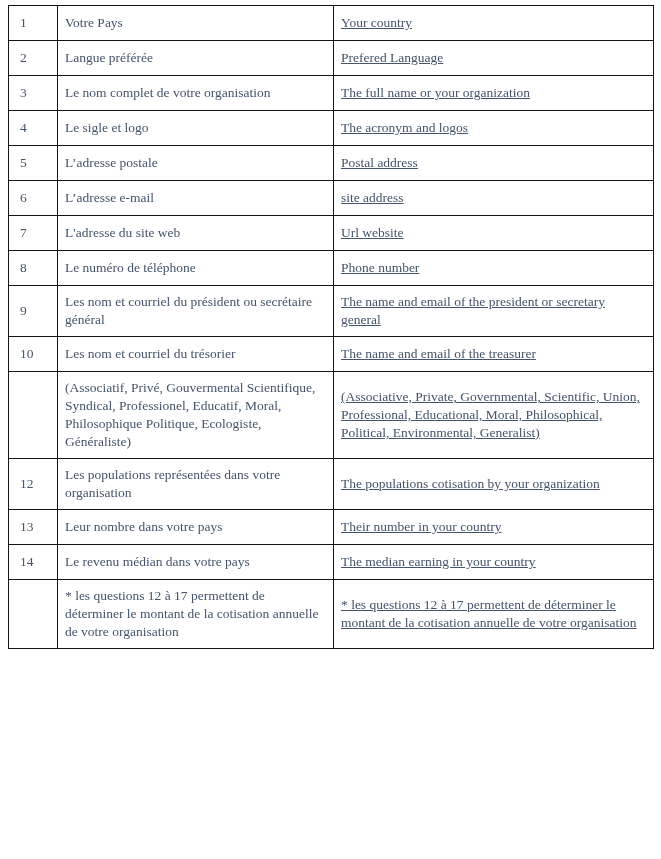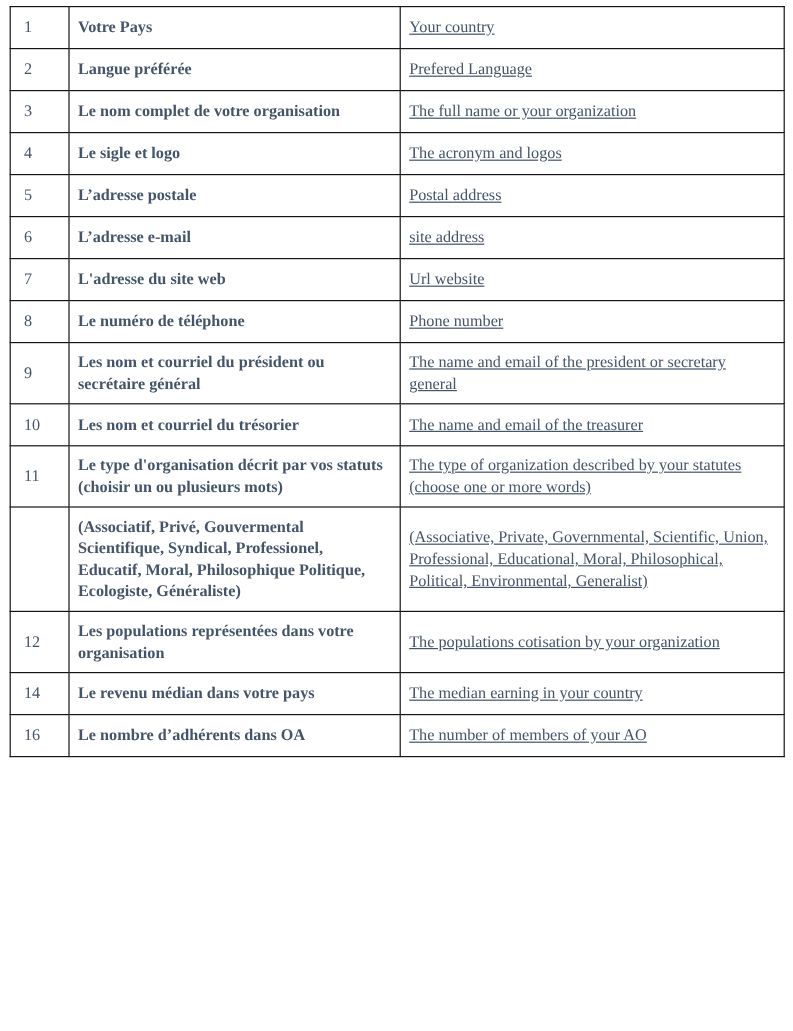--- a/index.html
+++ b/index.html
@@ -37,21 +37,20 @@
   }
   td.col-num {
     width: 49px;
     padding: 7px 4px 7px 11px;
     height: 35px;
   }
   td.col-fr {
     width: 276px;
     padding: 7px 14px 7px 7px;
     height: 35px;
-    font-weight: bold;
   }
   td.col-en {
     width: 320px;
     padding: 7px 12px 7px 7px;
     height: 35px;
     text-decoration: underline;
   }
 </style>
 </head>
 <body>
@@ -112,48 +111,48 @@
     <td class="col-fr">Les nom et courriel du président ou secrétaire général</td>
     <td class="col-en">The name and email of the president or secretary general</td>
   </tr>
 
   <tr>
     <td class="col-num">10</td>
     <td class="col-fr">Les nom et courriel du trésorier</td>
     <td class="col-en">The name and email of the treasurer</td>
   </tr>
 
-  <tr>
-    <td class="col-num">11</td>
-    <td class="col-fr">Le type d'organisation décrit par vos statuts (choisir un ou plusieurs mots)</td>
-    <td class="col-en">The type of organization described by your statutes (choose one or more words)</td>
-  </tr>
 
   <tr>
     <td class="col-num"></td>
     <td class="col-fr">(Associatif, Privé, Gouvermental Scientifique, Syndical, Professionel, Educatif, Moral, Philosophique Politique, Ecologiste, Généraliste)</td>
     <td class="col-en">(Associative, Private, Governmental, Scientific, Union, Professional, Educational, Moral, Philosophical, Political, Environmental, Generalist)</td>
   </tr>
 
   <tr>
     <td class="col-num">12</td>
     <td class="col-fr">Les populations représentées dans votre organisation</td>
     <td class="col-en">The populations cotisation by your organization</td>
   </tr>
 
+  <tr>
+    <td class="col-num">13</td>
+    <td class="col-fr">Leur nombre dans votre pays</td>
+    <td class="col-en">Their number in your country</td>
+  </tr>
 
   <tr>
     <td class="col-num">14</td>
     <td class="col-fr">Le revenu médian dans votre pays</td>
     <td class="col-en">The median earning in your country</td>
   </tr>
 
 
-  <tr>
-    <td class="col-num">16</td>
-    <td class="col-fr">Le nombre d’adhérents dans OA</td>
-    <td class="col-en">The number of members of your AO</td>
-  </tr>
 
 
+  <tr>
+    <td class="col-num"></td>
+    <td class="col-fr">* les questions 12 à 17 permettent de déterminer le montant de la cotisation annuelle de votre organisation</td>
+    <td class="col-en">* les questions 12 à 17 permettent de déterminer le montant de la cotisation annuelle de votre organisation</td>
+  </tr>
 </tbody>
   </table>
 </div>
 
 </body></html>

